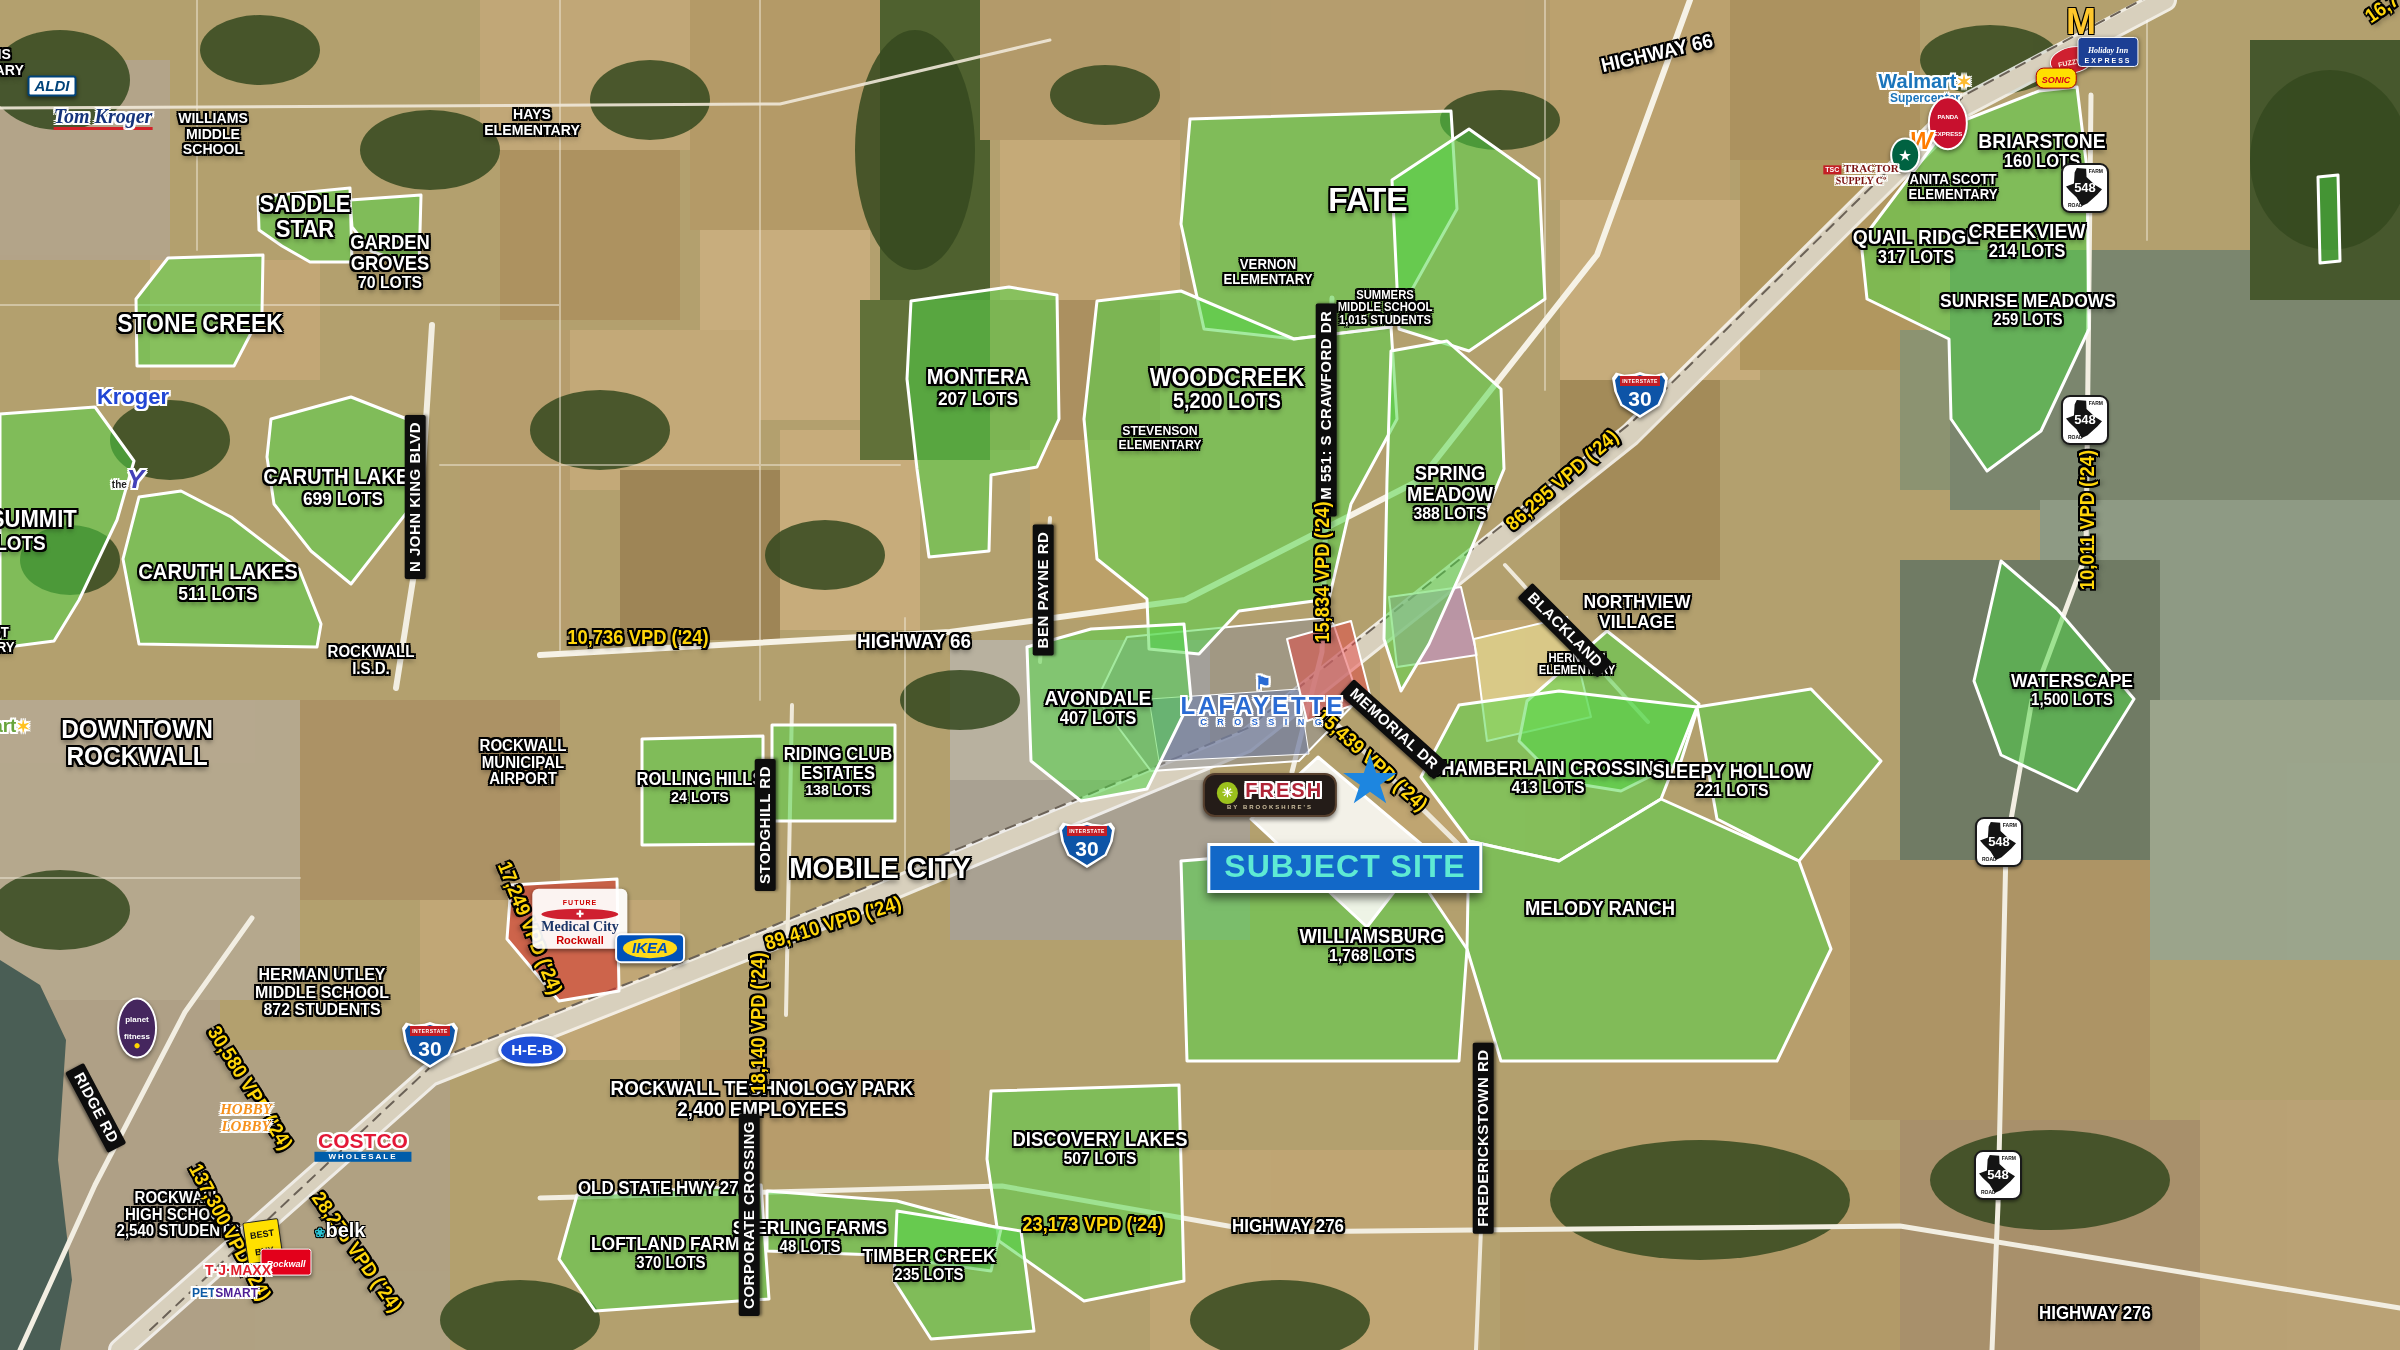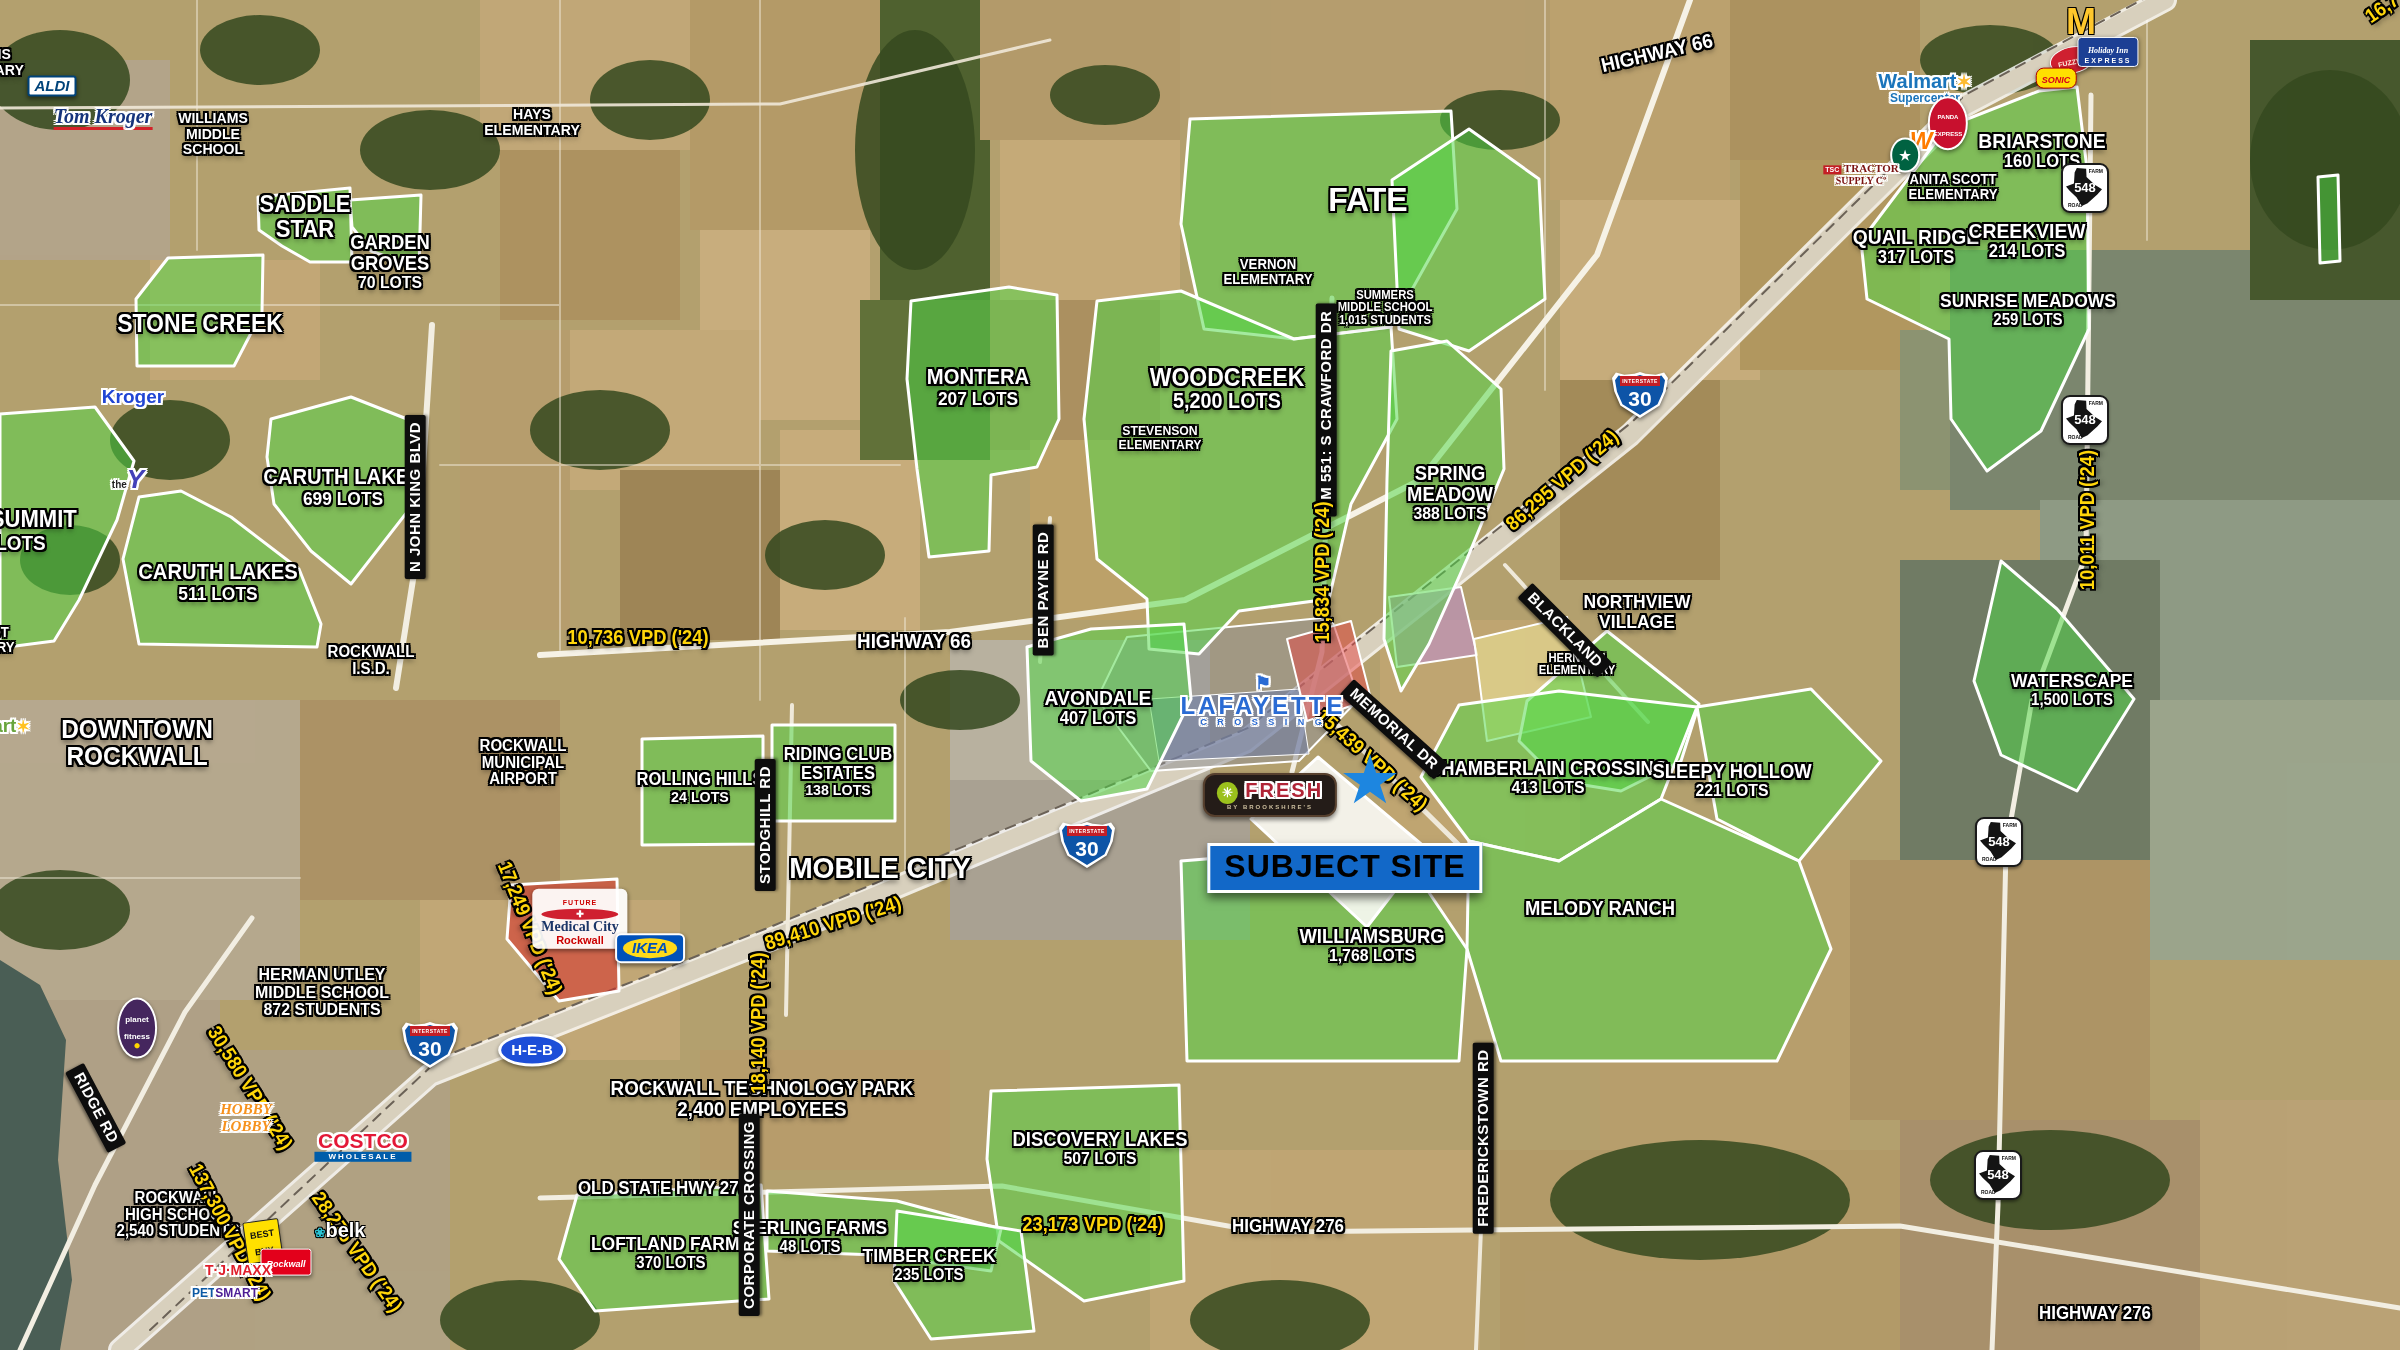--- a/index.html
+++ b/index.html
@@ -13,21 +13,21 @@
        2px 0 0 #000,-2px 2px 0 #000,0 2px 0 #000,2px 2px 0 #000,0 4px 5px rgba(0,0,0,.5);}
   .vpd{color:#ffd60a;}
   .sub .lots{font-size:.86em;display:block;}
   .sub .nm{display:block;}
   .pill{background:#0d0d0d;color:#fff;font-size:15px;font-weight:700;padding:2px 7px 3px;
        letter-spacing:.5px;border-radius:2px;box-shadow:0 2px 3px rgba(0,0,0,.45);white-space:nowrap;}
   .ow{text-shadow:-2px -2px 0 #fff,0 -2px 0 #fff,2px -2px 0 #fff,-2px 0 0 #fff,2px 0 0 #fff,
       -2px 2px 0 #fff,0 2px 0 #fff,2px 2px 0 #fff;}
   .ob{text-shadow:-1px -1px 0 #000,1px -1px 0 #000,-1px 1px 0 #000,1px 1px 0 #000;}
   .logo{position:absolute;white-space:pre;text-align:center;line-height:1.05;font-weight:700;}
-  .banner{position:absolute;background:#1268c8;border:3px solid #fff;color:#000000;font-size:32px;
+  .banner{position:absolute;background:#1268c8;border:3px solid #fff;color:#5eead4;font-size:32px;
        font-weight:800;padding:2px 14px 5px;letter-spacing:1px;white-space:nowrap;
        box-shadow:0 5px 9px rgba(0,0,0,.55);}
   .star{position:absolute;width:56px;height:54px;background:#1d86e0;
        clip-path:polygon(50% 0%,61% 35%,98% 35%,68% 57%,79% 91%,50% 70%,21% 91%,32% 57%,2% 35%,39% 35%);
        filter:drop-shadow(0 0 2px #fff) drop-shadow(0 0 2px #fff) drop-shadow(0 3px 3px rgba(0,0,0,.6));}
   .is{position:absolute;width:56px;height:46px;filter:drop-shadow(0 2px 2px rgba(0,0,0,.5));}
   .is .shw{position:absolute;inset:0;background:#fff;
        clip-path:polygon(50% 0,60% 4%,78% 6%,93% 1%,100% 13%,96% 42%,85% 73%,50% 100%,15% 73%,4% 42%,0 13%,7% 1%,22% 6%,40% 4%);}
   .is .shb{position:absolute;inset:3px;background:#0d54a7;
        clip-path:polygon(50% 0,60% 4%,78% 6%,93% 1%,100% 13%,96% 42%,85% 73%,50% 100%,15% 73%,4% 42%,0 13%,7% 1%,22% 6%,40% 4%);}
@@ -304,21 +304,21 @@
         <div class="num">548</div>
       </div>
       <div class="fm" style="left: 1998px; top: 1175px; transform: translate(-50%, -50%);">
         <div class="tx"></div>
         <div class="cap1">FARM</div>
         <div class="cap2">ROAD</div>
         <div class="num">548</div>
       </div>
       <div class="logo" style="left: 52px; top: 86px; transform: translate(-50%, -50%); background: rgb(255, 255, 255); border: 2px solid rgb(0, 67, 122); border-radius: 3px; padding: 0px 5px; box-shadow: rgba(0, 0, 0, 0.45) 0px 2px 4px;"><span style="color: rgb(0, 67, 122); font-size: 15px; font-weight: 900; font-style: italic;">ALDI</span></div>
       <div class="logo" style="left: 103px; top: 118px; transform: translate(-50%, -50%);"><span class="ow" style="color: rgb(22, 52, 124); font-size: 20px; font-weight: 700; font-style: italic; font-family: &quot;Liberation Serif&quot;, serif; border-bottom: 3px solid rgb(212, 33, 40); display: inline-block;">Tom Kroger</span></div>
-      <div class="logo" style="left: 133px; top: 397px; transform: translate(-50%, -50%);"><span class="ow" style="color: rgb(33, 70, 212); font-size: 19px; font-weight: 800;">Kroger</span></div>
+      <div class="logo" style="left: 133px; top: 397px; transform: translate(-50%, -50%);"><span class="ow" style="color: rgb(33, 70, 212); font-size: 22px; font-weight: 800;">Kroger</span></div>
       <div class="logo" style="left: 128px; top: 480px; transform: translate(-50%, -50%);"><span class="ow" style="color: rgb(34, 34, 34); font-size: 10px; font-weight: 700;">the</span><span class="ow" style="color: rgb(67, 65, 184); font-size: 26px; font-weight: 900; font-style: italic;">Y</span></div>
       <div class="logo" style="left: -14px; top: 726px; transform: translate(-50%, -50%);"><span class="ow" style="color: rgb(105, 165, 61); font-size: 19px; font-weight: 800;">Walmart</span><span class="ow" style="color: rgb(255, 194, 32); font-size: 16px;">✶</span></div>
       <div class="logo" style="left: 1925px; top: 88px; transform: translate(-50%, -50%);"><span class="ow" style="color: rgb(27, 117, 187); font-size: 20px; font-weight: 800;">Walmart</span><span class="ow" style="color: rgb(253, 187, 48); font-size: 18px;">✶</span><span class="ow" style="color: rgb(27, 117, 187); font-size: 12px; font-weight: 700; display: block;">Supercenter</span></div>
       <div class="logo" style="left: 1948px; top: 123px; transform: translate(-50%, -50%); background: rgb(200, 16, 46); border: 2px solid rgb(255, 255, 255); border-radius: 50%; padding: 8px 4px; box-shadow: rgba(0, 0, 0, 0.45) 0px 2px 4px;"><span style="color: rgb(255, 255, 255); font-size: 6px; font-weight: 700;">PANDA
 EXPRESS</span></div>
       <div class="logo" style="left: 1921px; top: 141px; transform: translate(-50%, -50%);"><span class="ow" style="color: rgb(255, 124, 0); font-size: 24px; font-weight: 900; font-style: italic;">W</span></div>
       <div class="logo" style="left: 1905px; top: 155px; transform: translate(-50%, -50%); background: rgb(0, 98, 65); border: 2px solid rgb(255, 255, 255); border-radius: 50%; padding: 7px; box-shadow: rgba(0, 0, 0, 0.45) 0px 2px 4px;"><span style="color: rgb(255, 255, 255); font-size: 13px;">★</span></div>
       <div class="logo" style="left: 1861px; top: 173px; transform: translate(-50%, -50%);"><span style="color: rgb(255, 255, 255); font-size: 7px; font-weight: 800; background: rgb(196, 30, 37); display: inline-block; padding: 1px 2px;">TSC</span><span class="ow" style="color: rgb(122, 18, 18); font-size: 11px; font-weight: 800; font-family: &quot;Liberation Serif&quot;, serif;"> TRACTOR</span><span class="ow" style="color: rgb(122, 18, 18); font-size: 10px; font-weight: 800; font-family: &quot;Liberation Serif&quot;, serif; display: block;">SUPPLY Cº</span></div>
       <div class="logo" style="left: 2081px; top: 22px; transform: translate(-50%, -50%);"><span class="ob" style="color: rgb(255, 199, 44); font-size: 36px; font-weight: 900;">M</span></div>
       <div class="logo" style="left: 2072px; top: 60px; transform: translate(-50%, -50%) rotate(-12deg); background: rgb(207, 32, 48); border: 1px solid rgb(255, 255, 255); border-radius: 50%; padding: 4px 7px; box-shadow: rgba(0, 0, 0, 0.45) 0px 2px 4px;"><span style="color: rgb(255, 238, 221); font-size: 7px; font-weight: 800;">FUZZY'S</span></div>

